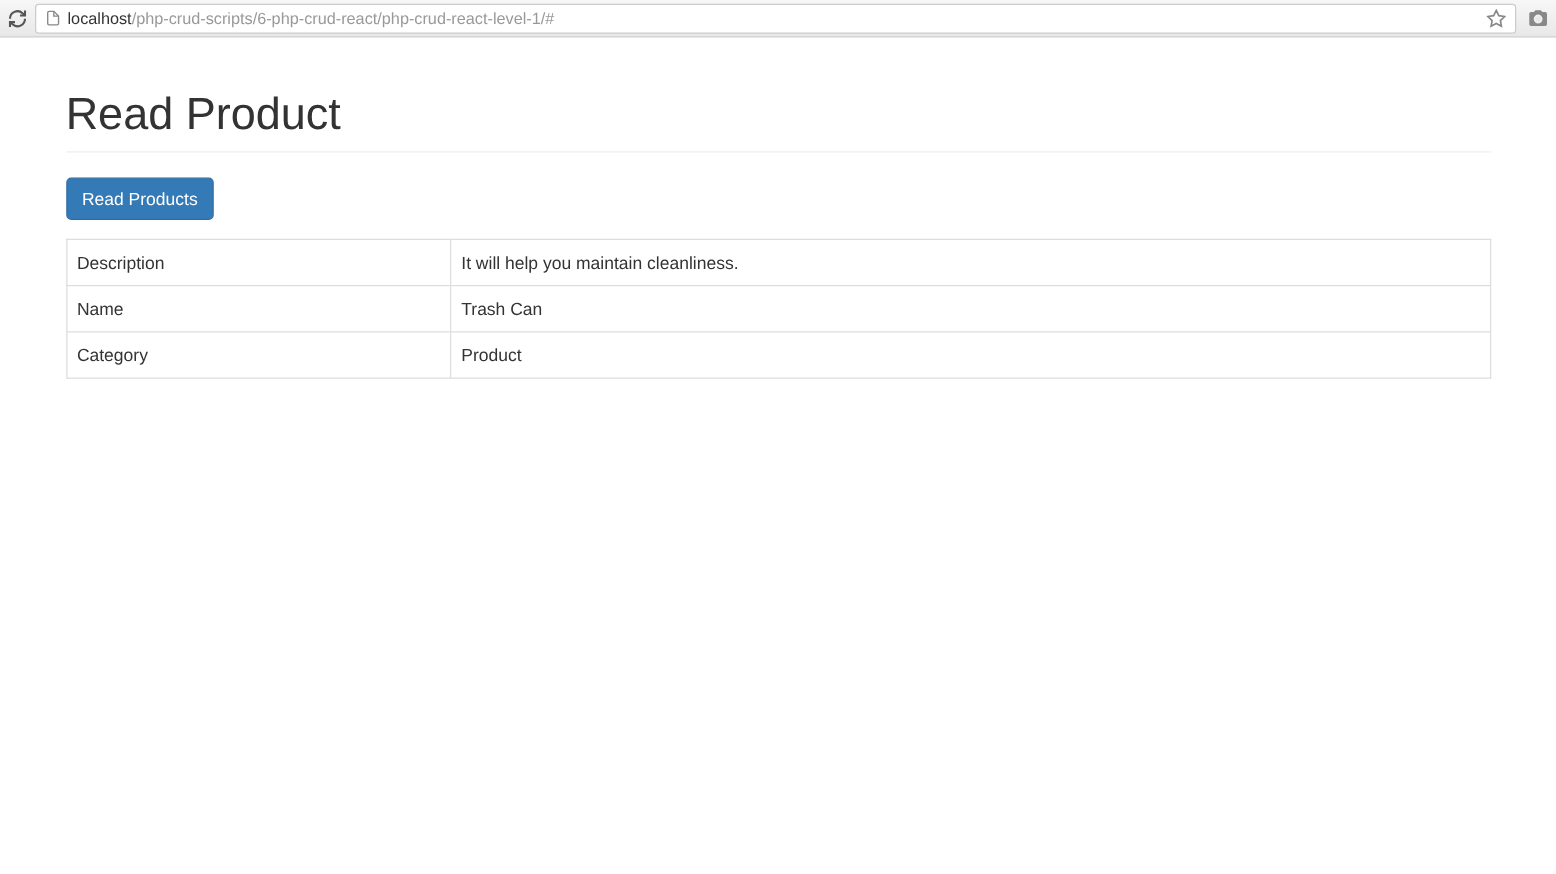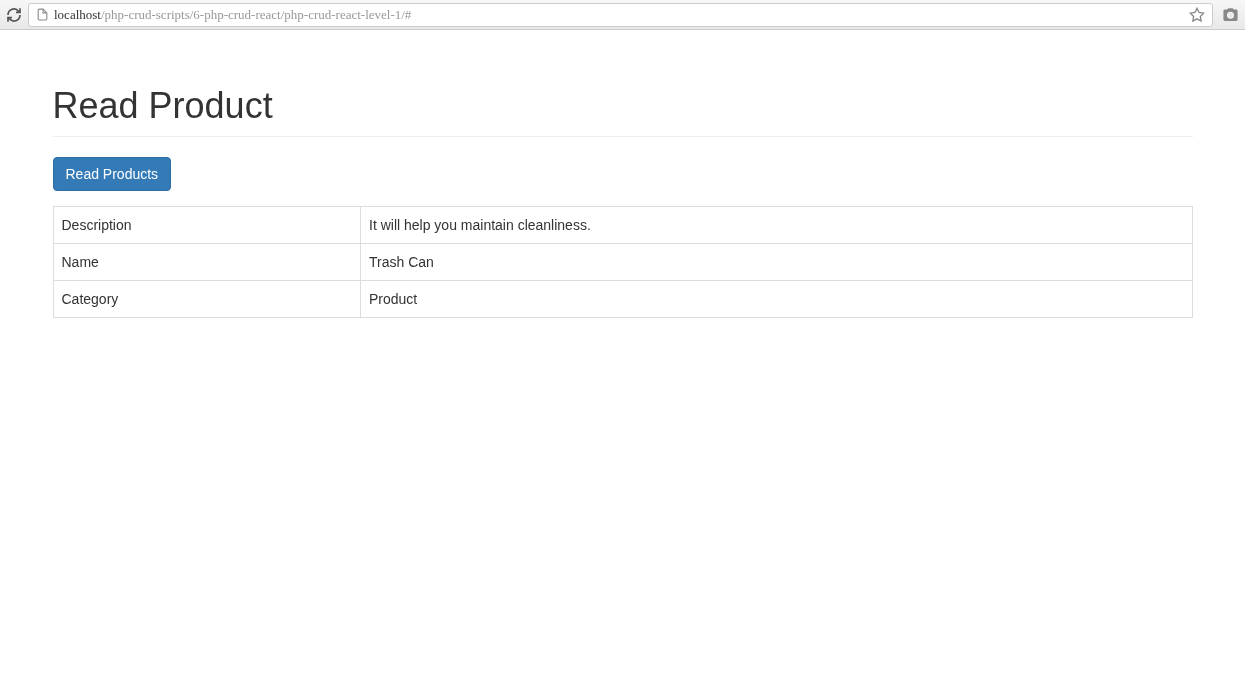--- a/index.html
+++ b/index.html
@@ -27,21 +27,20 @@
     .address-bar {
       flex: 1;
       height: 24px;
       background: #fff;
       border: 1px solid #ccc;
       border-radius: 3px;
       display: flex;
       align-items: center;
       padding: 0 6px;
       gap: 5px;
-      font-family: Liberation Serif, serif;
     }
     .file-icon {
       width: 14px; height: 14px;
       color: #888;
       display: flex; align-items: center; justify-content: center;
       flex-shrink: 0;
     }
     .url-text {
       font-size: 13px;
       color: #999;
@@ -53,21 +52,21 @@
     .star-icon, .camera-icon {
       width: 18px; height: 18px;
       color: #888;
       display: flex; align-items: center; justify-content: center;
       cursor: pointer;
     }
     .camera-icon { margin-left: 2px; }
     .container {
       max-width: 1170px;
       margin: 0 auto;
-      padding: 15px 15px;
+      padding: 0 15px;
     }
     .page-header {
       padding-top: 40px;
       padding-bottom: 9px;
       margin-bottom: 20px;
       border-bottom: 1px solid #eee;
     }
     .page-header h1 {
       font-size: 36px;
       font-weight: 500;

